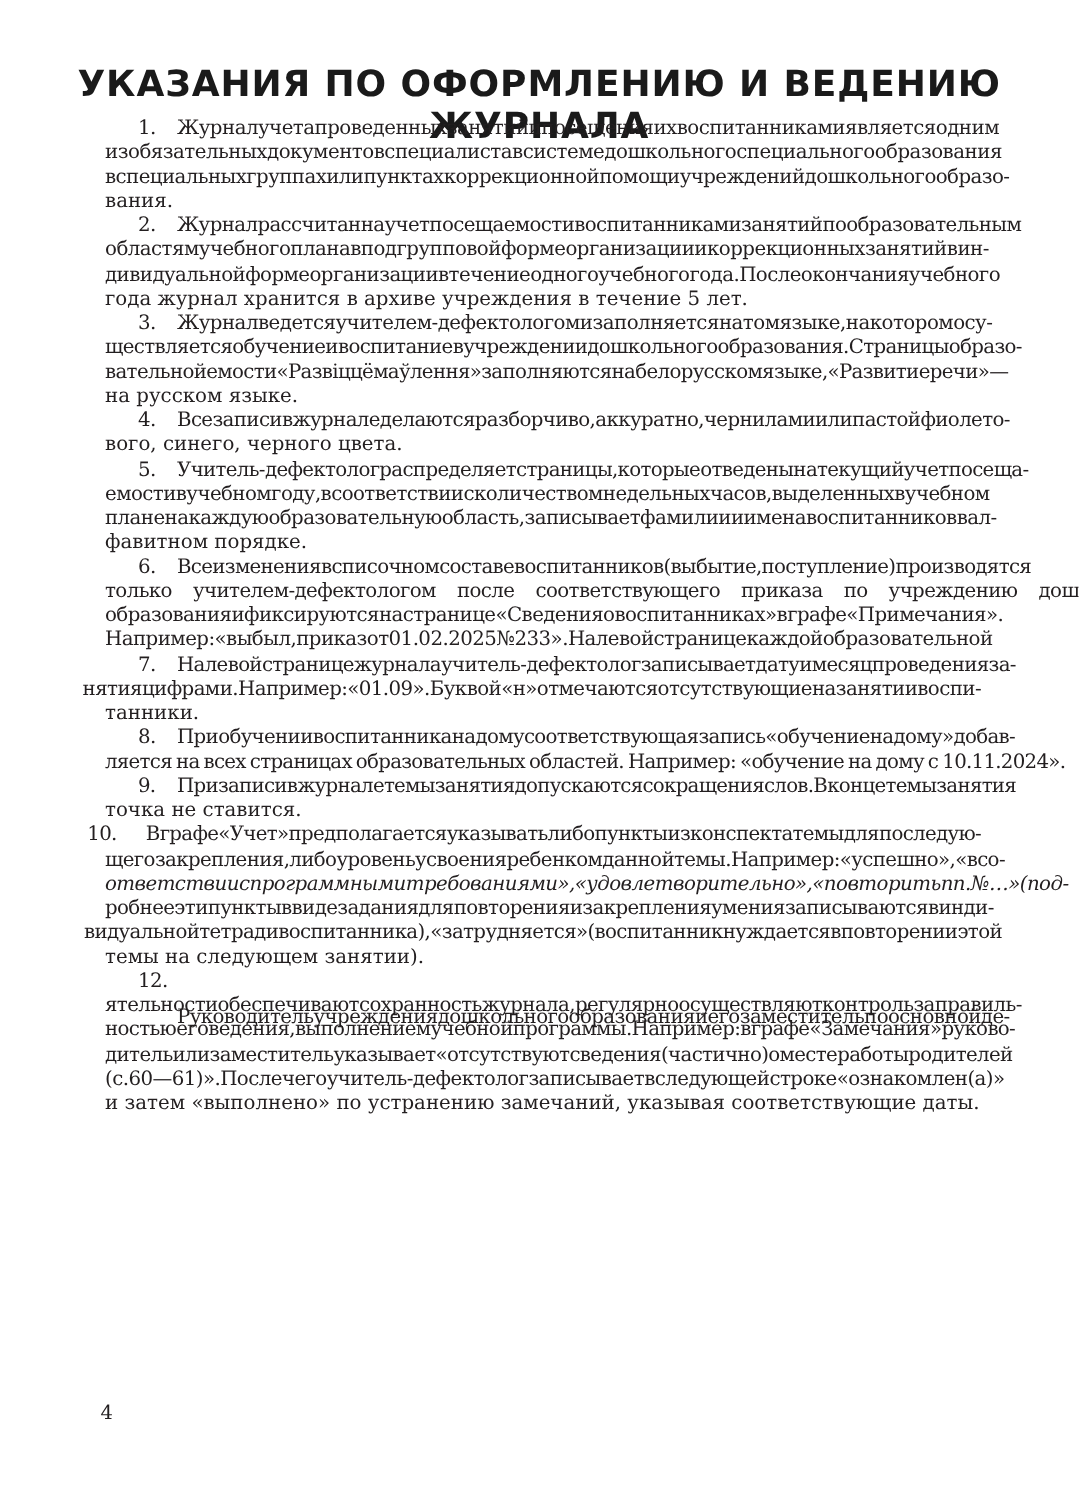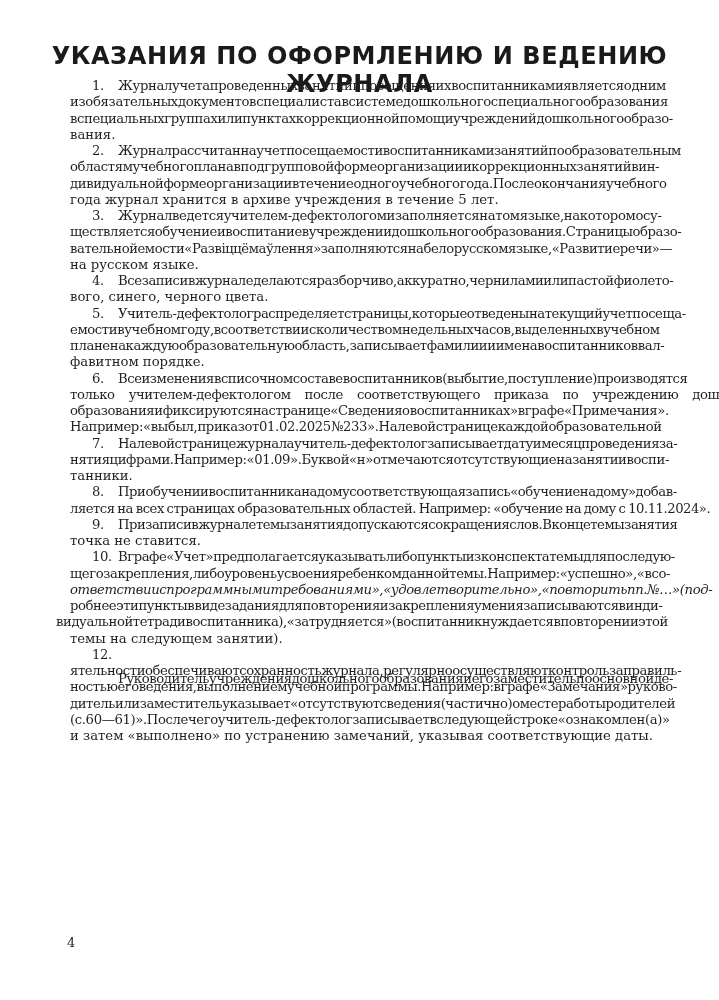--- a/index.html
+++ b/index.html
@@ -351,21 +351,21 @@
             <span>журнала</span>
             <span>учитель-дефектолог</span>
             <span>записывает</span>
             <span>дату</span>
             <span>и</span>
             <span>месяц</span>
             <span>проведения</span>
             <span>за-</span>
           </span>
         </span>
-        <span class="line" style="display: flex; letter-spacing: -0.385075px; word-spacing: -1px; justify-content: flex-start;">
+        <span class="line" style="display: flex; letter-spacing: -0.385075px; word-spacing: -1px; justify-content: flex-end;">
           <span style="display: flex; flex: 1 1 0%; justify-content: space-between;">
             <span>нятия</span>
             <span>цифрами.</span>
             <span>Например:</span>
             <span>«01.09».</span>
             <span>Буквой</span>
             <span>«н»</span>
             <span>отмечаются</span>
             <span>отсутствующие</span>
             <span>на</span>
@@ -409,21 +409,21 @@
             <span>слов.</span>
             <span>В</span>
             <span>конце</span>
             <span>темы</span>
             <span>занятия</span>
           </span>
         </span>
         <span class="line last" style="display: block;"><span>точка не ставится.</span></span>
       </div>
       <div class="para">
-        <span class="line first" style="display: flex; letter-spacing: -0.449319px; word-spacing: -1px; justify-content: space-between;">
+        <span class="line first" style="display: flex; letter-spacing: -0.449319px; word-spacing: -1px; justify-content: flex-end; gap: 13px;">
           <span class="num">10.</span>
           <span style="display: flex; flex: 1 1 0%; justify-content: space-between;">
             <span>В</span>
             <span>графе</span>
             <span>«Учет»</span>
             <span>предполагается</span>
             <span>указывать</span>
             <span>либо</span>
             <span>пункты</span>
             <span>из</span>

